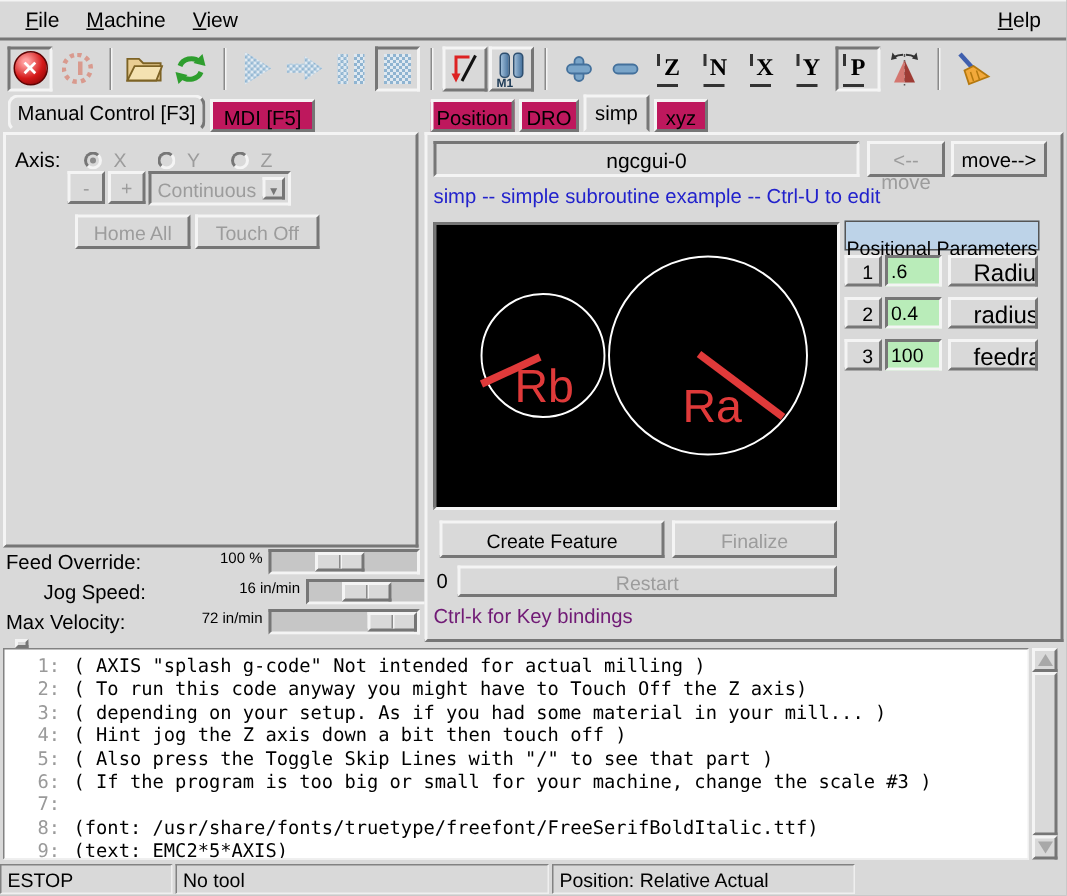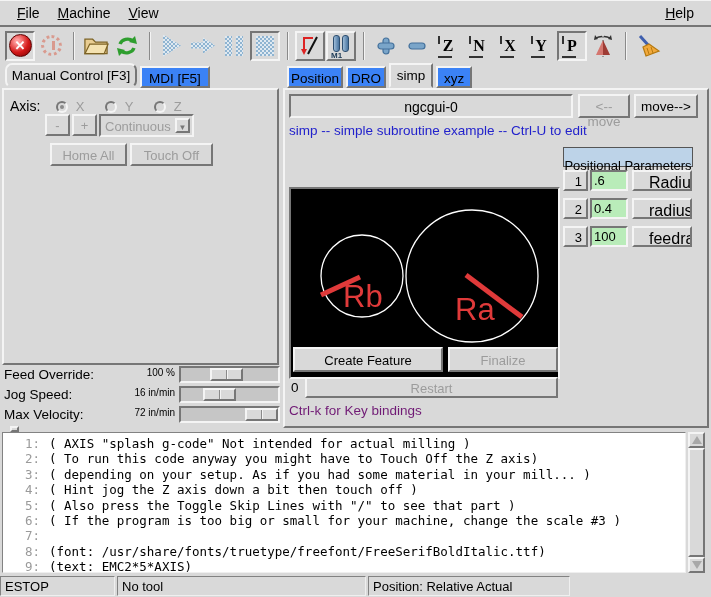--- a/index.html
+++ b/index.html
@@ -57,21 +57,21 @@
   .m1-text { position:absolute; left:1px; bottom:-2px; font-size:8px; font-weight:bold; color:#1d3a55; }
   .letter-btn { font-family:"Liberation Serif", serif; font-weight:bold; font-size:16px;
     position:relative; width:22px; text-align:center; }
   .letter-btn::before { content:""; position:absolute; left:1px; top:-1px; width:2px; height:8px; background:#333; }
   .letter-btn::after  { content:""; position:absolute; left:1px; bottom:-3px; width:14px; height:2px; background:#333; }
 
   
   .tab { position:absolute; background:#d9d9d9; text-align:center; font-size:13.5px;
     border:2px solid; border-color:#f4f4f4 #767676 transparent #f4f4f4;
     padding-top:3px; cursor:default; }
-  .tab.inactive { border-bottom:2px solid #767676; background:#3b82f6; }
+  .tab.inactive { border-bottom:2px solid #767676; background:#be185d; }
 
   
   #left-frame { position:absolute; left:2px; top:88px; width:277px; height:277px; }
   .radio { display:inline-block; width:12px; height:12px; border-radius:50%;
     border:2px solid; border-color:#767676 #f4f4f4 #f4f4f4 #767676; background:#d9d9d9;
     vertical-align:-2px; position:relative; }
   .radio.checked::after { content:""; position:absolute; left:2px; top:2px; width:4px; height:4px;
     border-radius:50%; background:#8a8a8a; }
   .smallbtn { width:25px; height:22px; font-size:13px; text-align:center; padding-top:2px; }
   .combo { position:absolute; width:95px; height:23px; padding:3px 4px; }
@@ -85,21 +85,21 @@
   .handle::after { content:""; position:absolute; left:14px; top:0; height:100%;
     border-left:1px solid #8a8a8a; border-right:1px solid #f4f4f4; }
   #sash-grip { position:absolute; left:10px; top:426px; width:9px; height:6px; }
 
   
   #right-frame { position:absolute; left:283px; top:88px; width:426px; height:340px; }
   #instance-label { position:absolute; left:4px; top:4px; width:284px; height:24px;
     text-align:center; padding-top:3px; font-size:14px; }
   .movebtn { position:absolute; top:4px; height:24px; text-align:center; padding-top:3px; font-size:13.5px; }
   #subtitle { position:absolute; left:4px; top:33px; color:#2222cc; font-size:13.5px; }
-  #preview-canvas { position:absolute; left:4px; top:58px; width:271px; height:192px; background:#000;margin-top:39px; }
+  #preview-canvas { position:absolute; left:4px; top:58px; width:271px; height:192px; background:#000; }
   #param-header { position:absolute; left:278px; top:57px; width:130px; height:20px;
     background:#bdd3e8; border:1px solid #555; text-align:center; font-size:13px; padding-top:10px; }
   .param-row { position:absolute; left:278px; height:21px; }
   .pnum  { position:absolute; left:0; top:0; width:25px; height:21px; text-align:right;
     padding:2px 4px 0 0; font-size:13px; }
   .pentry { position:absolute; left:27px; top:0; width:38px; height:21px; background:#b9ecb9;
     border:2px solid; border-color:#767676 #f4f4f4 #f4f4f4 #767676;
     font-family:"Liberation Sans", sans-serif; font-size:13px; padding:0 2px; }
   .pname { position:absolute; left:69px; top:0; width:60px; height:21px;
     padding:2px 0 0 15px; font-size:16px; white-space:nowrap; overflow:hidden; }
@@ -277,21 +277,21 @@
     <div class="raised abs disabled" style="left:126px; top:53px; width:83px; height:23px; text-align:center; padding-top:3px;">Touch Off</div>
   </div>
 
   <div class="slider-row" style="top:365px;">
     <span class="slider-label">Feed Override:</span>
     <span class="slider-value" style="right:auto; left:115px; width:60px; text-align:right;">100 %</span>
     <div class="trough sunken">
       <div class="handle raised" style="left:29px;"></div>
     </div>
   </div>
-  <div class="slider-row" style="top:385px;">
+  <div class="slider-row" style="top:385px;margin-left:25px;">
     <span class="slider-label">Jog Speed:</span>
     <span class="slider-value" style="right:auto; left:100px; width:75px; text-align:right;">16 in/min</span>
     <div class="trough sunken">
       <div class="handle raised" style="left:22px;"></div>
     </div>
   </div>
   <div class="slider-row" style="top:405px;">
     <span class="slider-label">Max Velocity:</span>
     <span class="slider-value" style="right:auto; left:100px; width:75px; text-align:right;">72 in/min</span>
     <div class="trough sunken">

